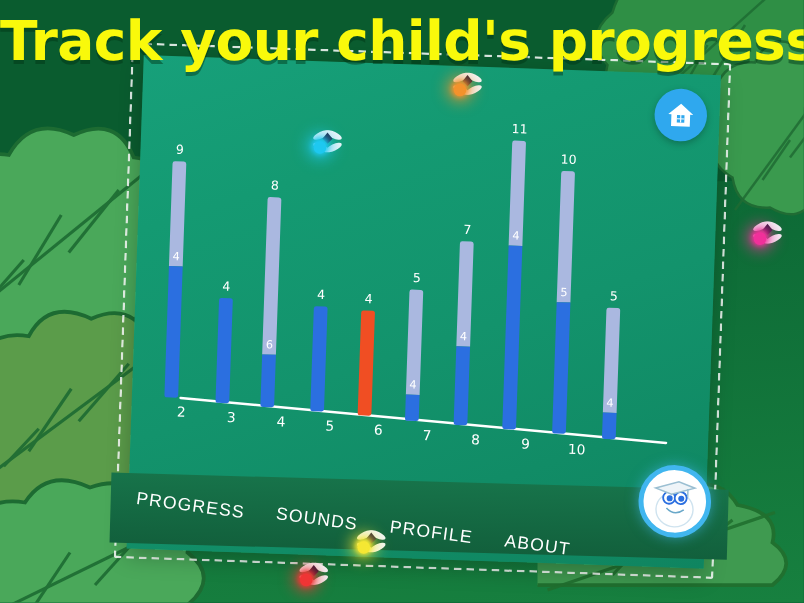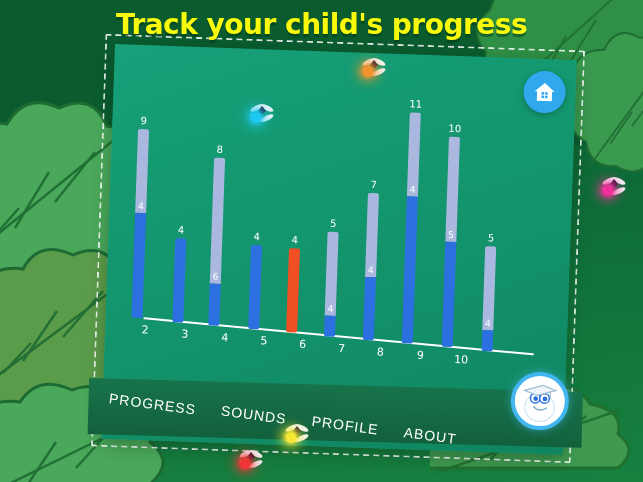--- a/index.html
+++ b/index.html
@@ -23,21 +23,21 @@
   }
 
   
   .leaf { position:absolute; }
   .leaf svg { display:block; }
 
   
   .title {
     position:absolute; left:0; top:8px; width:643px;
     text-align:center;
-    font-size:28px;
+    font-size:44px;
     font-weight:bold;
     letter-spacing:-0.5px;
     color:#f9f90b;
     text-shadow: 0 3px 0 rgba(0,50,20,0.45);
     z-index:30;
     white-space:nowrap;
     font-family:"DejaVu Sans", sans-serif;
   }
 
   

